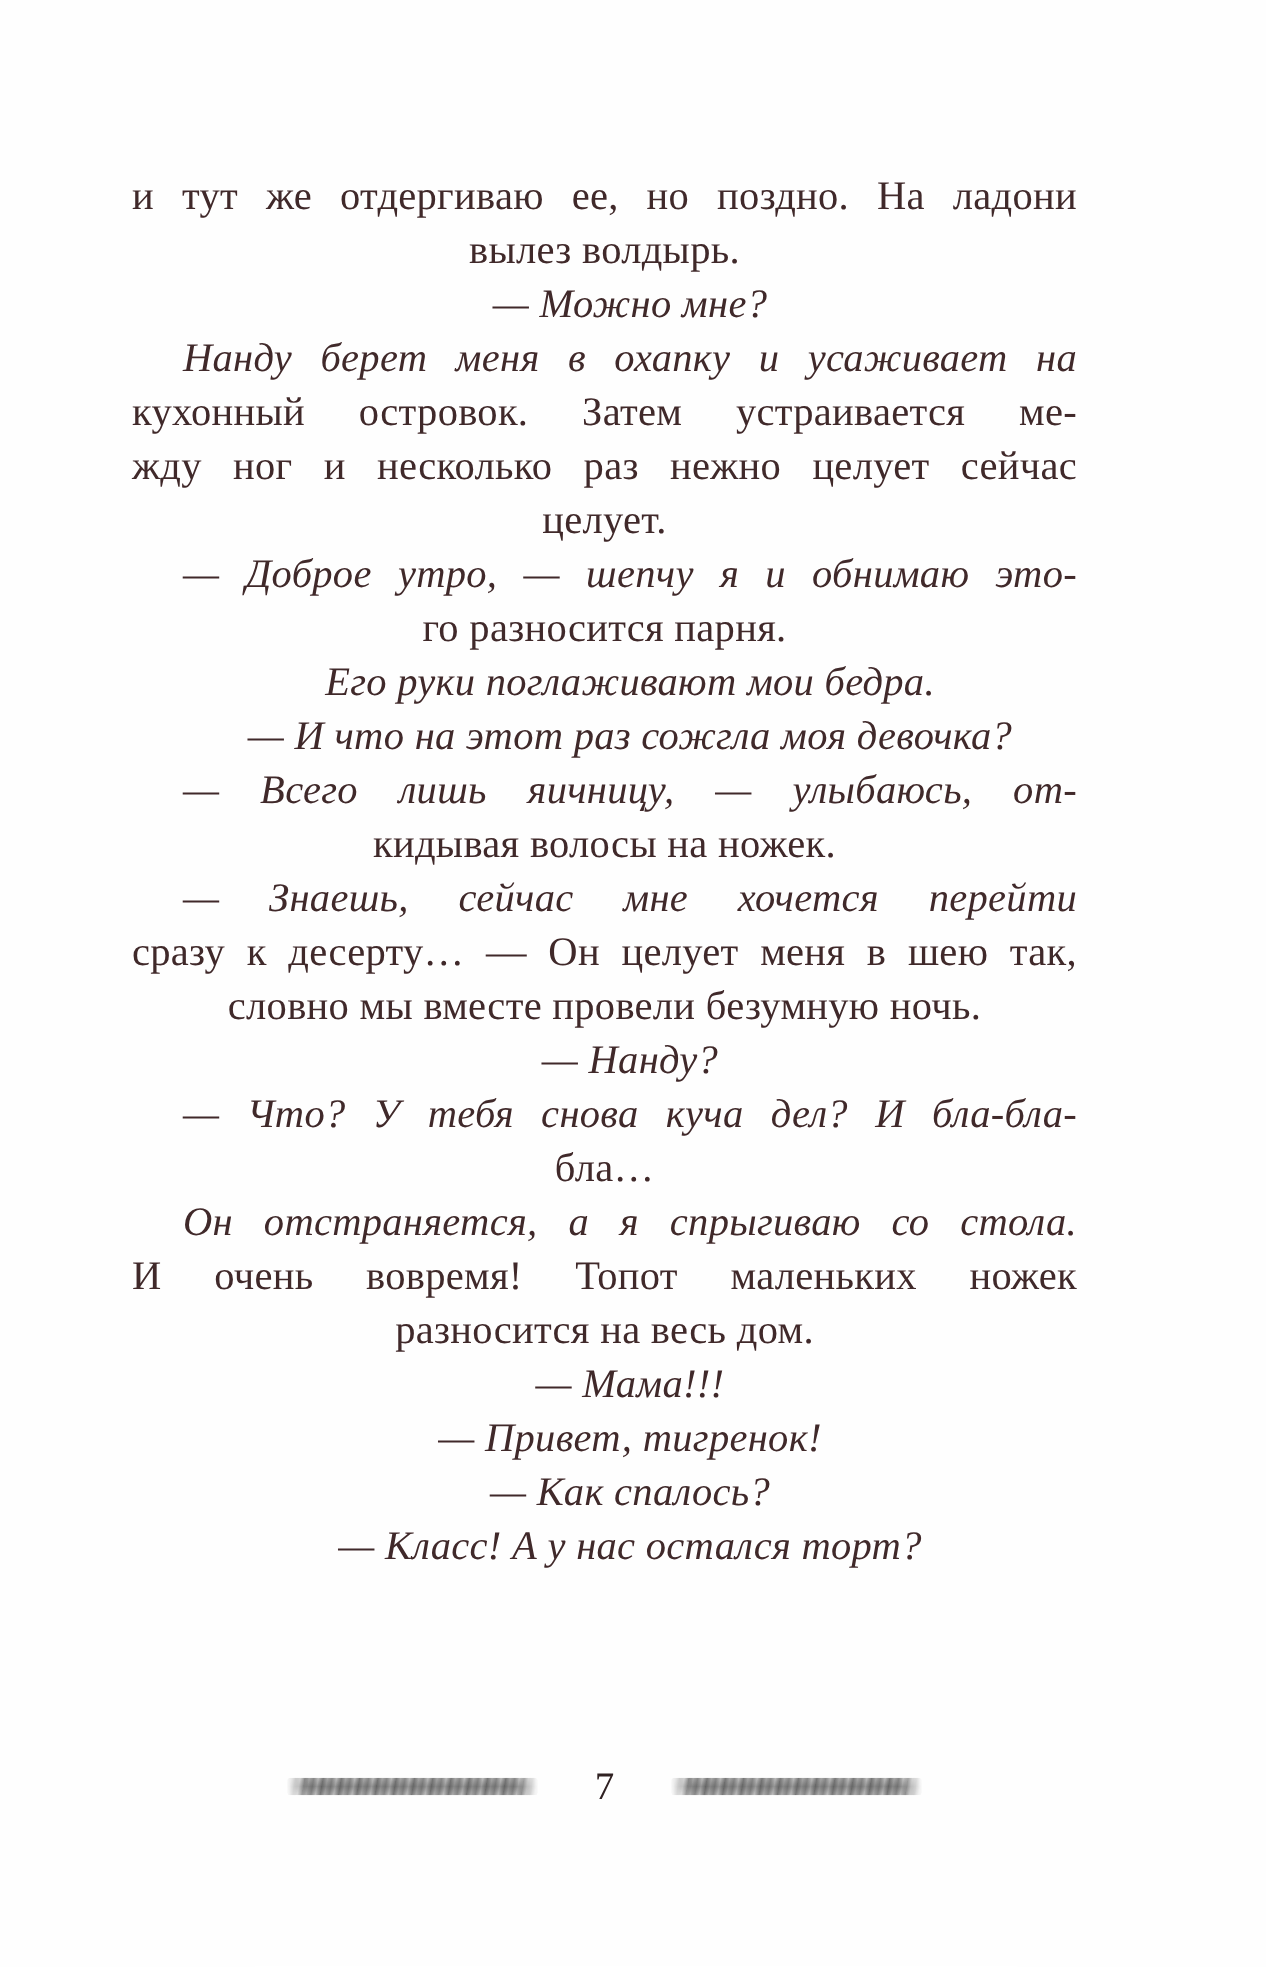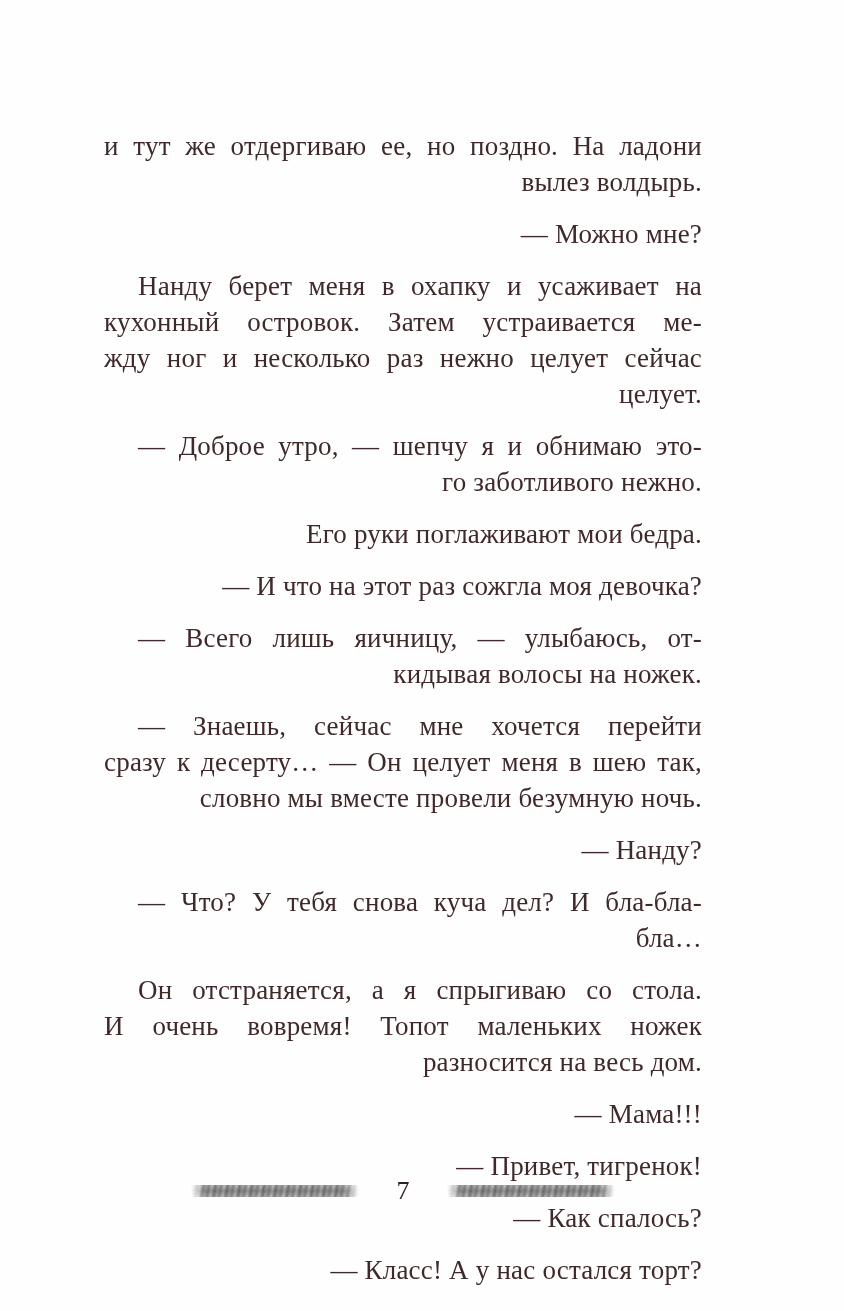--- a/index.html
+++ b/index.html
@@ -20,41 +20,42 @@
     background: #fefefe;
   }
   .text-block {
     position: absolute;
     left: 88px;
     top: 112px;
     width: 630px;
     color: #40292a;
   }
   .paragraph {
-    margin: 16px;
+    margin: 0;
     padding: 0;
   }
   .line {
     font-size: 27px;
     line-height: 36px;
     letter-spacing: 0.2px;
     white-space: normal;
   }
   
   .just {
     text-align: justify;
     text-align-last: justify;
   }
   
   .last {
-    text-align: right;
+    text-align: center;
   }
   
   .indent {
     text-indent: 34px;
+    font-style: italic;
   }
   .footer {
     position: absolute;
     left: 88px;
     top: 1176px;
     width: 630px;
     display: flex;
     align-items: center;
     justify-content: center;
     gap: 34px;
@@ -99,21 +100,21 @@
 
     <div class="paragraph">
       <div class="line just indent">Нанду берет меня в охапку и усаживает на</div>
       <div class="line just">кухонный островок. Затем устраивается ме-</div>
       <div class="line just">жду ног и несколько раз нежно целует сейчас</div>
       <div class="line last">целует.</div>
     </div>
 
     <div class="paragraph">
       <div class="line just indent">— Доброе утро, — шепчу я и обнимаю это-</div>
-      <div class="line last">го заботливого нежно.</div>
+      <div class="line last">го разносится парня.</div>
     </div>
 
     <div class="paragraph">
       <div class="line last indent">Его руки поглаживают мои бедра.</div>
     </div>
 
     <div class="paragraph">
       <div class="line last indent">— И что на этот раз сожгла моя девочка?</div>
     </div>
 

